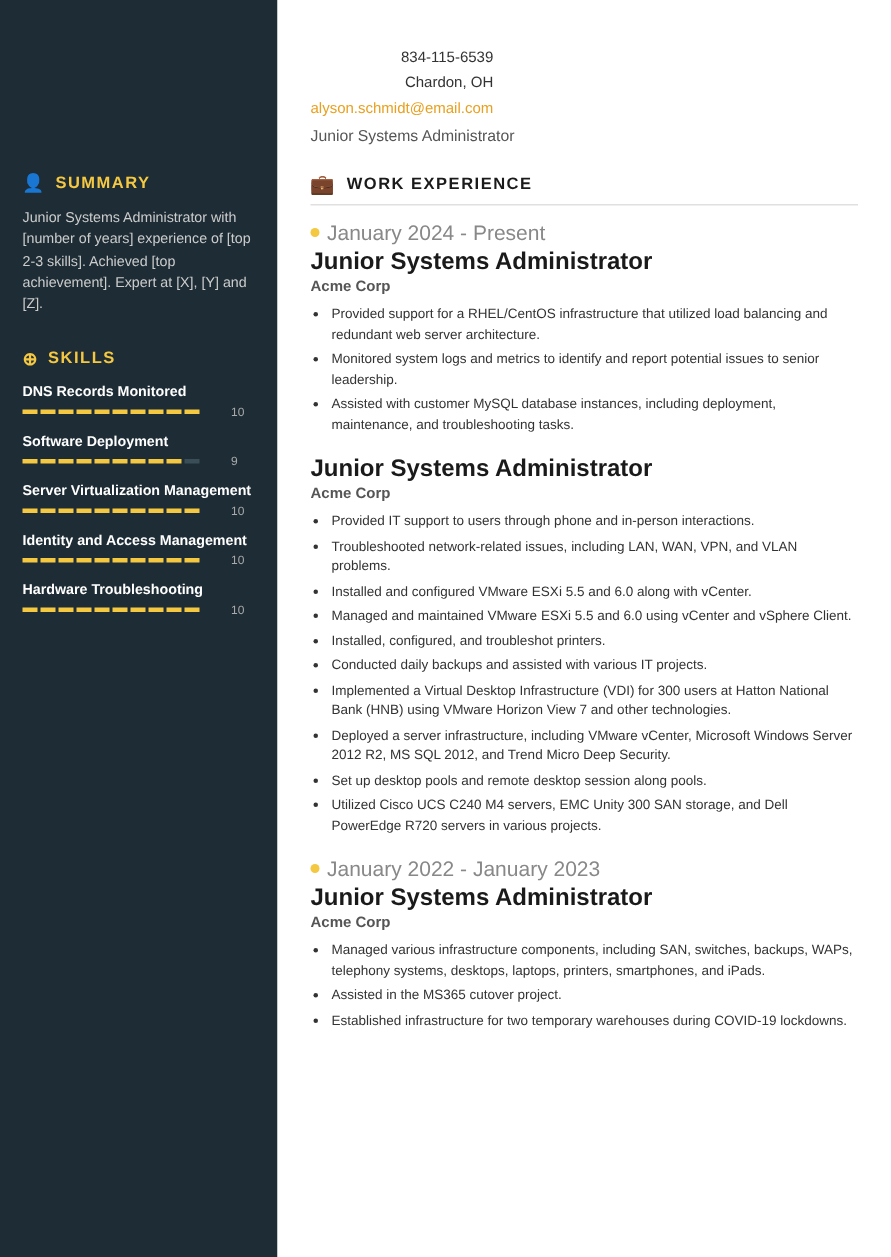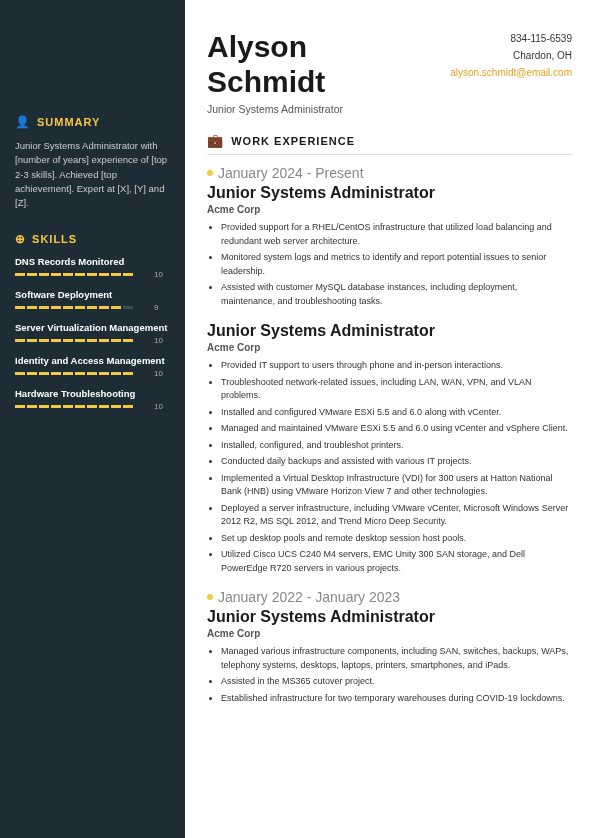--- a/index.html
+++ b/index.html
@@ -271,26 +271,20 @@
             <div class="skill-dot"></div>
           </div>
           <span class="skill-score">10</span>
         </div>
       </div>
     </div>
 </div>
 
 <div class="main">
   <div class="header-top">
-    <div>
-      <div class="header-name">
-        <span>Alyson</span><br>
-        <span>Schmidt</span>
-      </div>
-    </div>
     <div class="header-contact">
       <div>834-115-6539</div>
       <div>Chardon, OH</div>
       <div><a id="email-link" href="mailto:alyson.schmidt@email.com">alyson.schmidt@email.com</a></div>
     </div>
   </div>
   <div class="header-subtitle">Junior Systems Administrator</div>
 
   <div class="section-title">
     <span class="icon-briefcase">💼</span>
@@ -313,21 +307,21 @@
         <div class="job-company">Acme Corp</div>
         <ul class="job-bullets">
           <li>Provided IT support to users through phone and in-person interactions.</li>
           <li>Troubleshooted network-related issues, including LAN, WAN, VPN, and VLAN problems.</li>
           <li>Installed and configured VMware ESXi 5.5 and 6.0 along with vCenter.</li>
           <li>Managed and maintained VMware ESXi 5.5 and 6.0 using vCenter and vSphere Client.</li>
           <li>Installed, configured, and troubleshot printers.</li>
           <li>Conducted daily backups and assisted with various IT projects.</li>
           <li>Implemented a Virtual Desktop Infrastructure (VDI) for 300 users at Hatton National Bank (HNB) using VMware Horizon View 7 and other technologies.</li>
           <li>Deployed a server infrastructure, including VMware vCenter, Microsoft Windows Server 2012 R2, MS SQL 2012, and Trend Micro Deep Security.</li>
-          <li>Set up desktop pools and remote desktop session host pools.</li>
+          <li>Set up desktop pools and remote desktop session along pools.</li>
           <li>Utilized Cisco UCS C240 M4 servers, EMC Unity 300 SAN storage, and Dell PowerEdge R720 servers in various projects.</li>
         </ul>
       </div>
       <div class="work-entry">
         <div class="job-date">January 2022 - January 2023</div>
         <div class="job-title">Junior Systems Administrator</div>
         <div class="job-company">Acme Corp</div>
         <ul class="job-bullets">
           <li>Managed various infrastructure components, including SAN, switches, backups, WAPs, telephony systems, desktops, laptops, printers, smartphones, and iPads.</li>
           <li>Assisted in the MS365 cutover project.</li>

